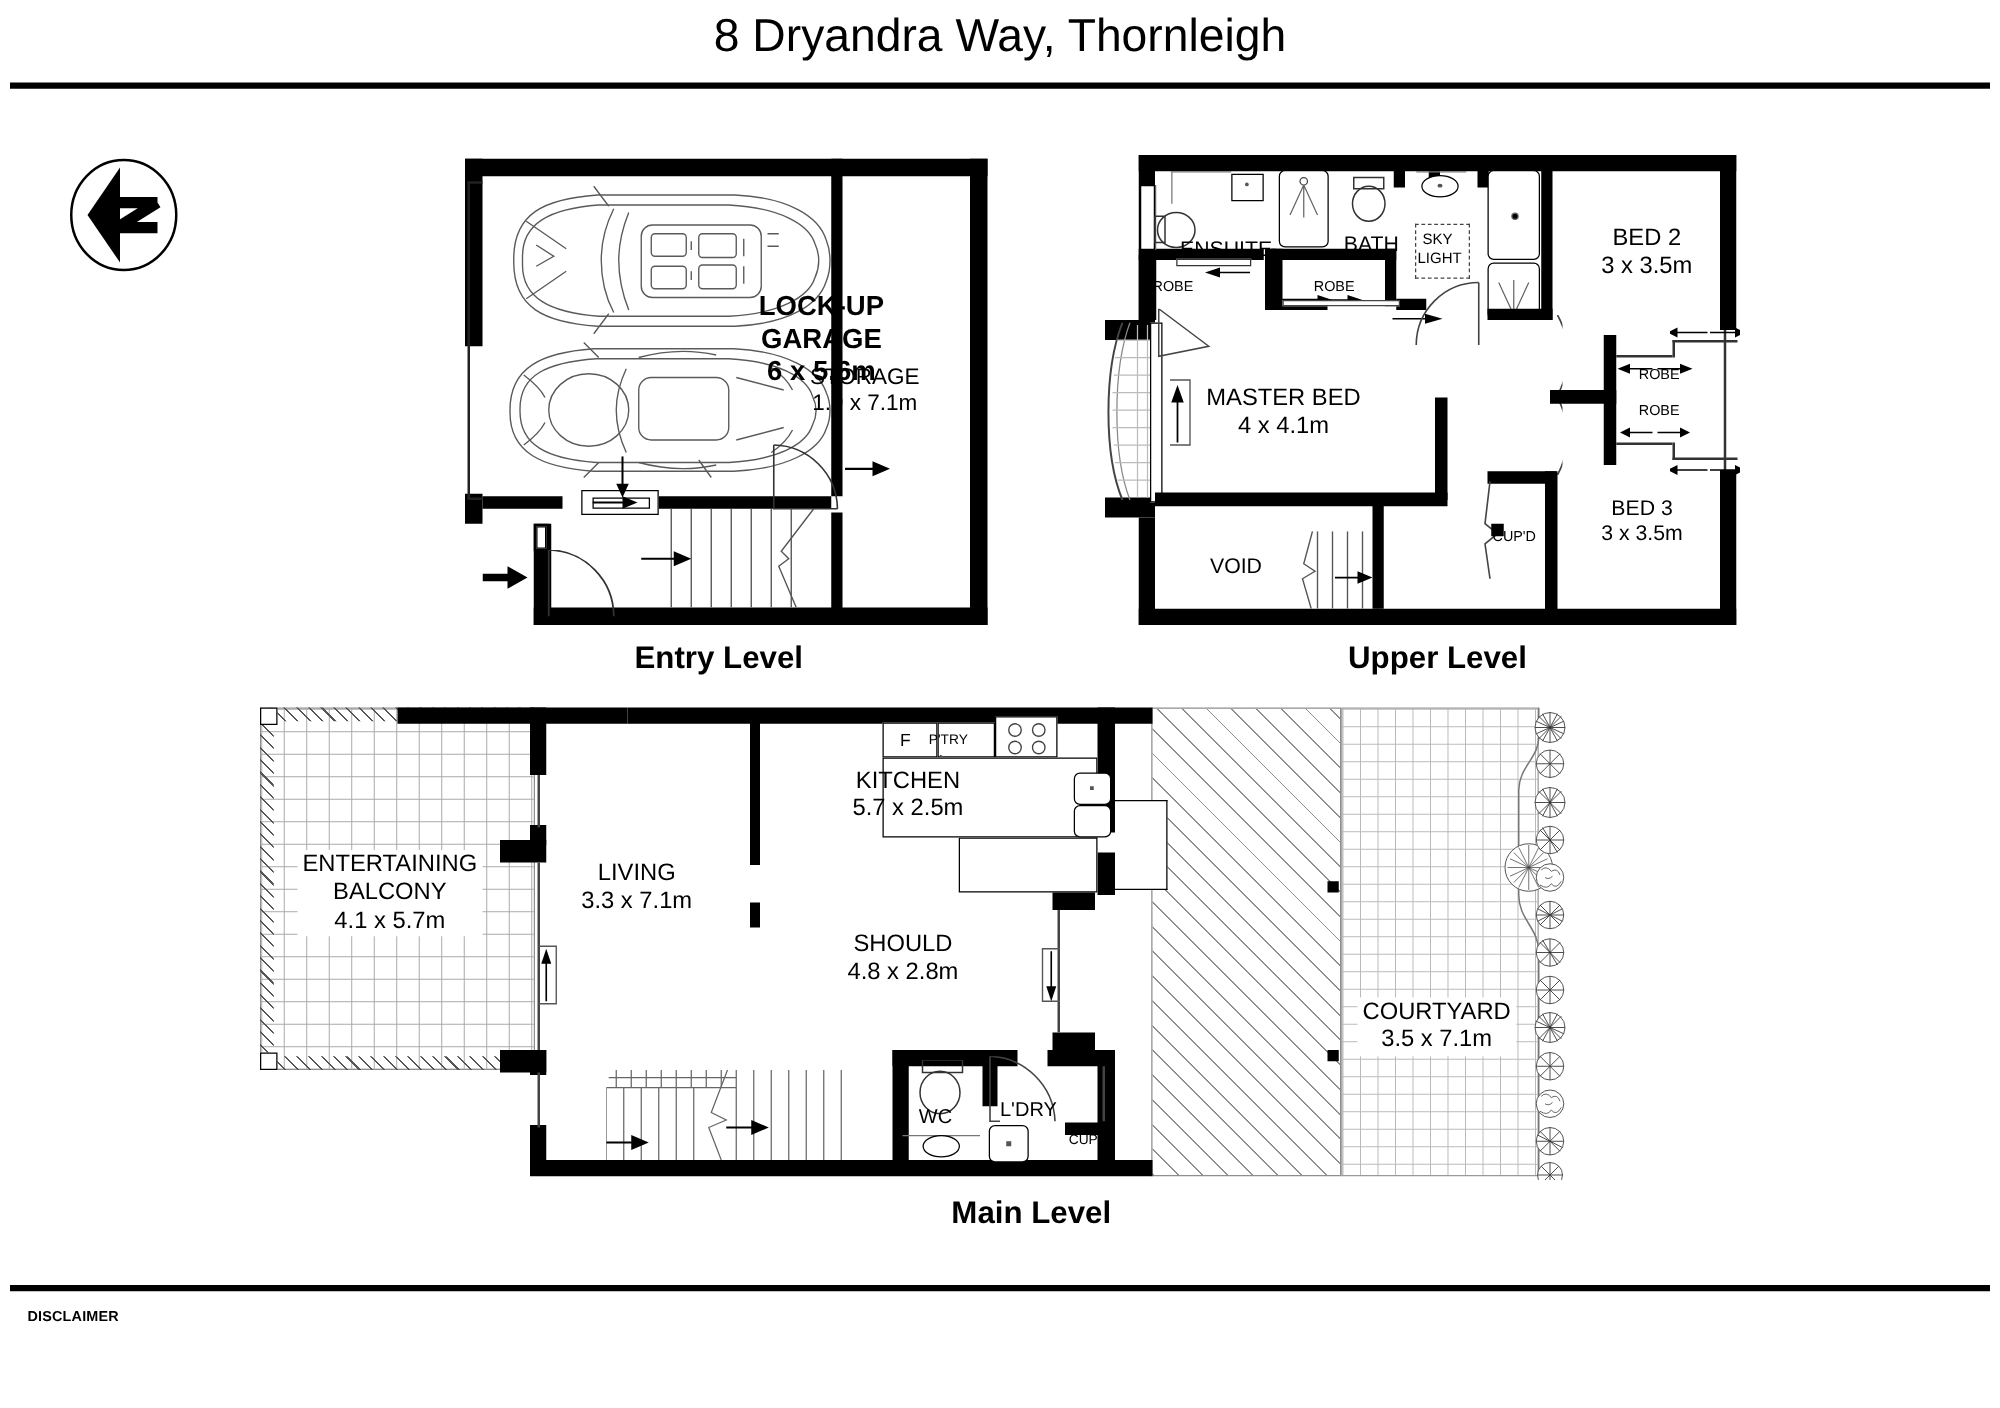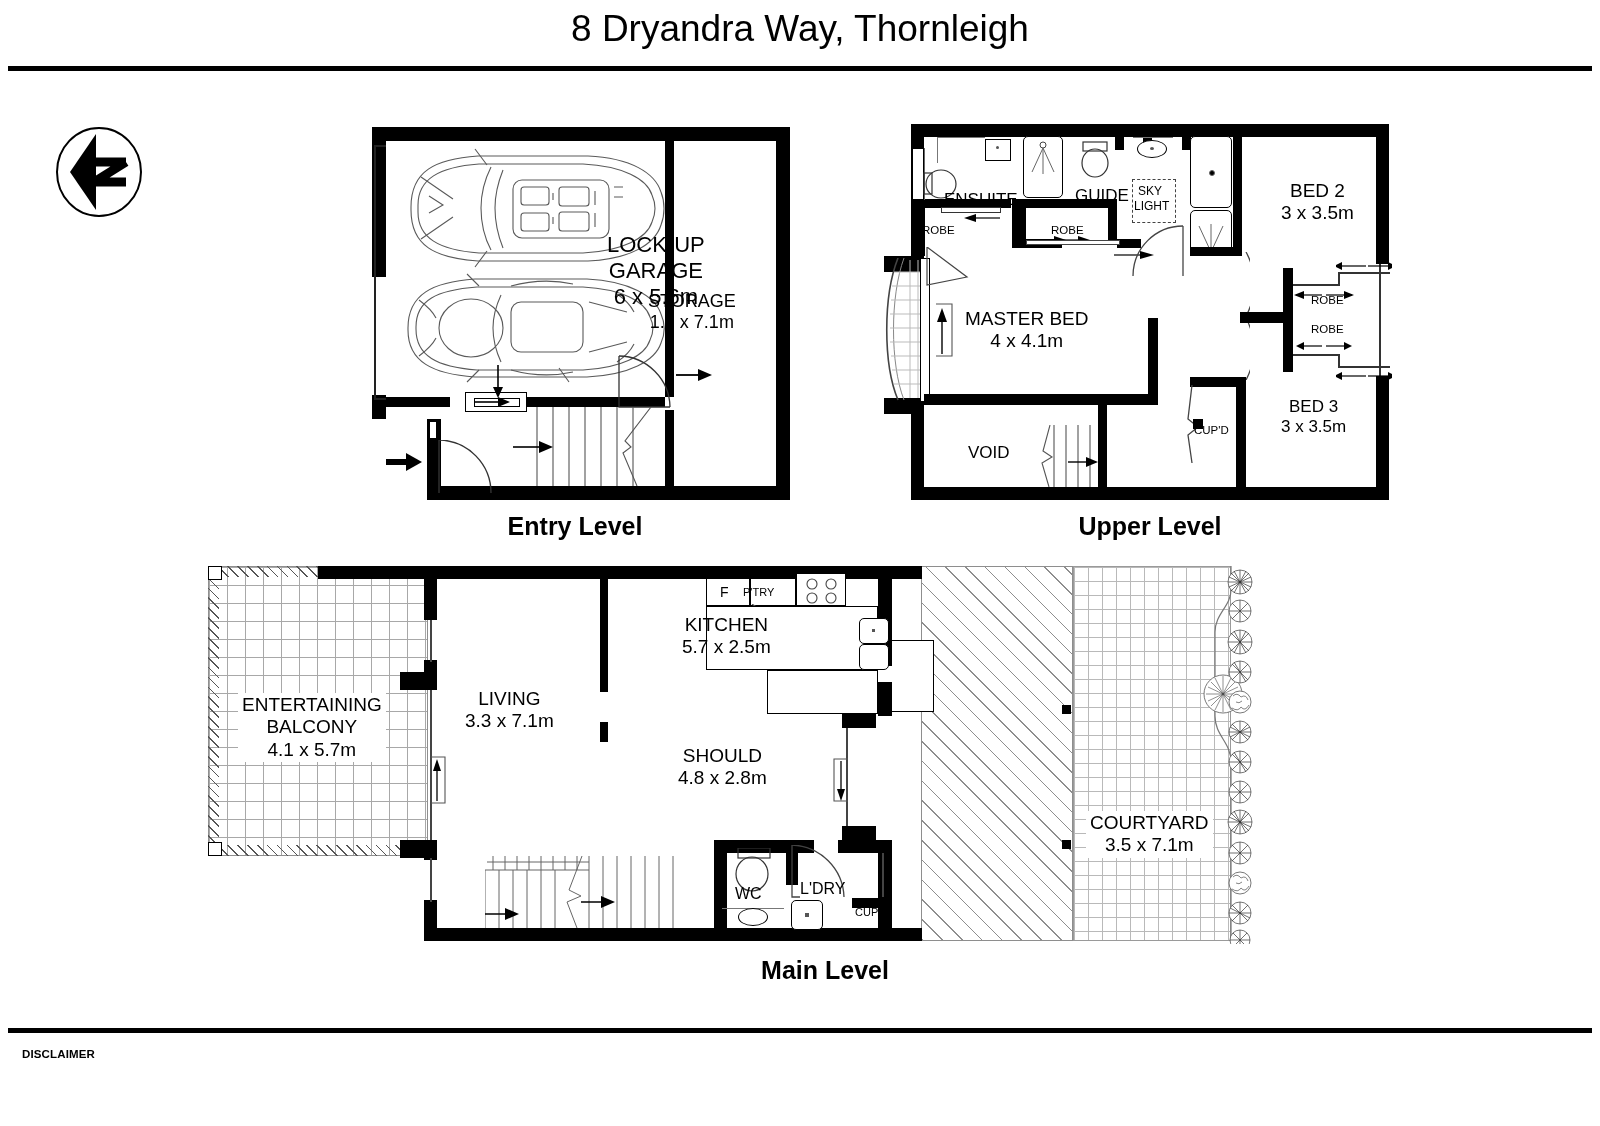--- a/index.html
+++ b/index.html
@@ -42,21 +42,21 @@
      background-size:14px 14px;border:1px solid #9a9a9a;box-sizing:border-box;}
   .balcony-tile{position:absolute;
      background-image:linear-gradient(to right,#a8a8a8 1px,transparent 1px),
                       linear-gradient(to bottom,#a8a8a8 1px,transparent 1px);
      background-size:18px 18px;border:1px solid #8f8f8f;box-sizing:border-box;}
   .hatch45{position:absolute;
      background-image:repeating-linear-gradient(45deg,#8e8e8e 0 1px,transparent 1px 14px);
      border:1px solid #8e8e8e;box-sizing:border-box;}
   .hatch-edge{position:absolute;
      background-image:repeating-linear-gradient(45deg,#555 0 1.2px,transparent 1.2px 7px);}
-  .labelbg{background:#fff;padding:1px 4px;margin-top:13px;}
+  .labelbg{background:#fff;padding:1px 4px;}
 </style>
 </head>
 <body>
 
 <div id="title">8 Dryandra Way, Thornleigh</div>
 <div id="title-rule"></div>
 
 <div id="compass">
   <svg width="94" height="92" viewBox="0 0 94 92">
     <ellipse cx="47" cy="46" rx="42" ry="44" fill="none" stroke="#000" stroke-width="2"></ellipse>
@@ -156,21 +156,21 @@
   <div class="fix" style="left:429px;top:421px;width:8px;height:18px;"></div>
   <svg class="abs" style="left:437px;top:440px;" width="55" height="56">
     <path d="M2,0 A53,53 0 0 1 54,53" fill="none" stroke="#333" stroke-width="1.4"></path>
     <path d="M2,0 L2,53" stroke="#333" stroke-width="1.4"></path>
   </svg>
   <svg class="abs" style="left:386px;top:452px;" width="40" height="20">
     <path d="M0,10 L22,10" stroke="#000" stroke-width="6"></path>
       <polygon points="20,1 20,19 36,10" fill="#000"></polygon>
   </svg>
 
-  <div class="room-label" style="left:607px;top:232px;font-size:22px;">
+  <div class="room-label" style="left:607px;top:232px;font-size:22px;font-weight:bold;">
     <span class="nm">LOCK-UP</span>
     <span class="nm">GARAGE</span>
     <span class="dim">6 x 5.6m</span>
   </div>
   <div class="room-label" style="left:648px;top:291px;font-size:18px;">
     <span class="nm">STORAGE</span>
     <span class="dim">1.9 x 7.1m</span>
   </div>
 
   <div class="level-cap" style="left:405px;top:512px;width:340px;">Entry Level</div>
@@ -255,21 +255,21 @@
 
   <div class="wall" style="left:1143px;top:124px;width:9px;height:26px;"></div>
   <div class="wall" style="left:1115px;top:124px;width:9px;height:26px;"></div>
   <svg class="abs" style="left:1079px;top:140px;" width="32" height="40">
     <ellipse cx="16" cy="23" rx="13" ry="14" fill="none" stroke="#333" stroke-width="1.2"></ellipse>
     <rect x="4" y="2" width="24" height="9" fill="none" stroke="#333" stroke-width="1.2"></rect>
   </svg>
   <div class="fixr" style="left:1137px;top:140px;width:30px;height:18px;border-radius:50%;"></div>
   <div class="thin" style="left:1150px;top:147px;width:4px;height:3px;background:#555;border-radius:50%;"></div>
   <div class="thin" style="left:1133px;top:137px;width:40px;height:1.2px;background:#777;"></div>
-  <div class="lbl" style="left:1075px;top:186px;font-size:17px;">GUIDE</div>
+  <div class="lbl" style="left:1075px;top:186px;font-size:17px;">BATH</div>
 
   <div class="abs" style="left:1132px;top:179px;width:42px;height:42px;border:1px dashed #444;"></div>
   <div class="lbl-s" style="left:1138px;top:184px;font-size:12px;">SKY</div>
   <div class="lbl-s" style="left:1134px;top:199px;font-size:12px;">LIGHT</div>
 
   <div class="wall" style="left:1182px;top:124px;width:9px;height:26px;"></div>
   <div class="fixr" style="left:1190px;top:136px;width:42px;height:72px;"></div>
   <div class="thin" style="left:1209px;top:170px;width:4px;height:4px;border:1px solid #666;border-radius:50%;"></div>
   <div class="fixr" style="left:1190px;top:210px;width:42px;height:46px;"></div>
   <svg class="abs" style="left:1190px;top:210px;" width="42" height="46">

